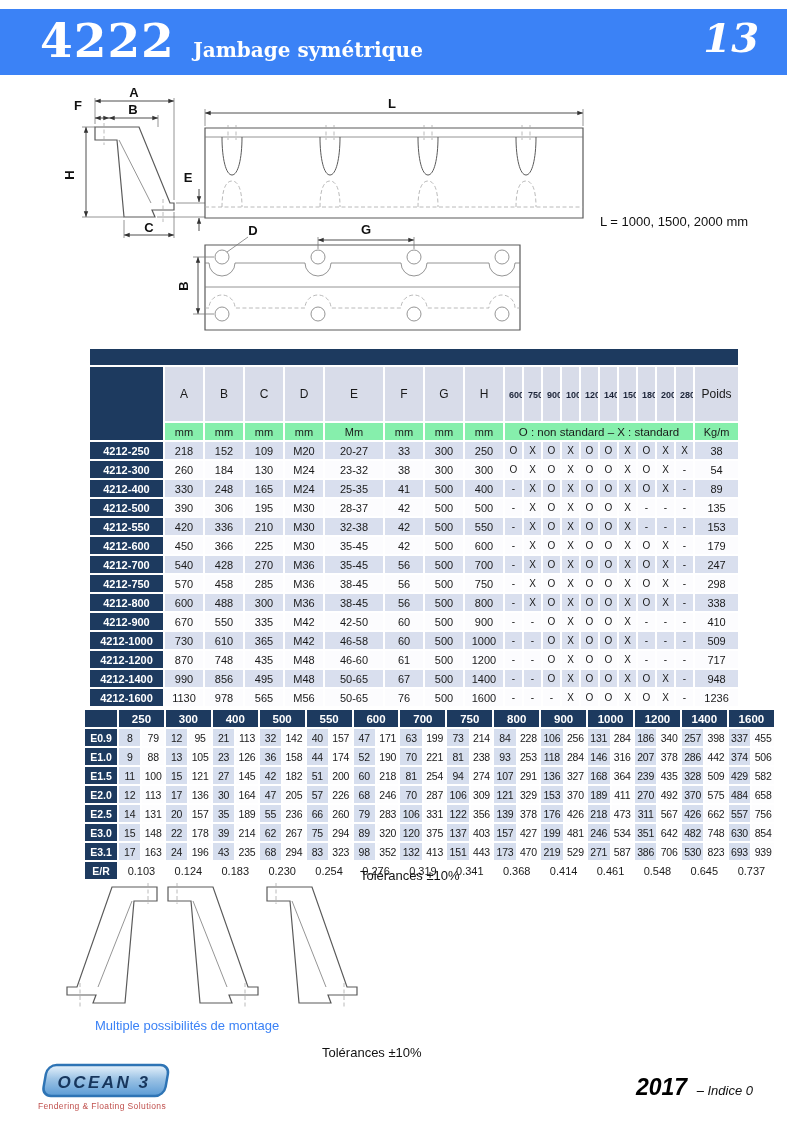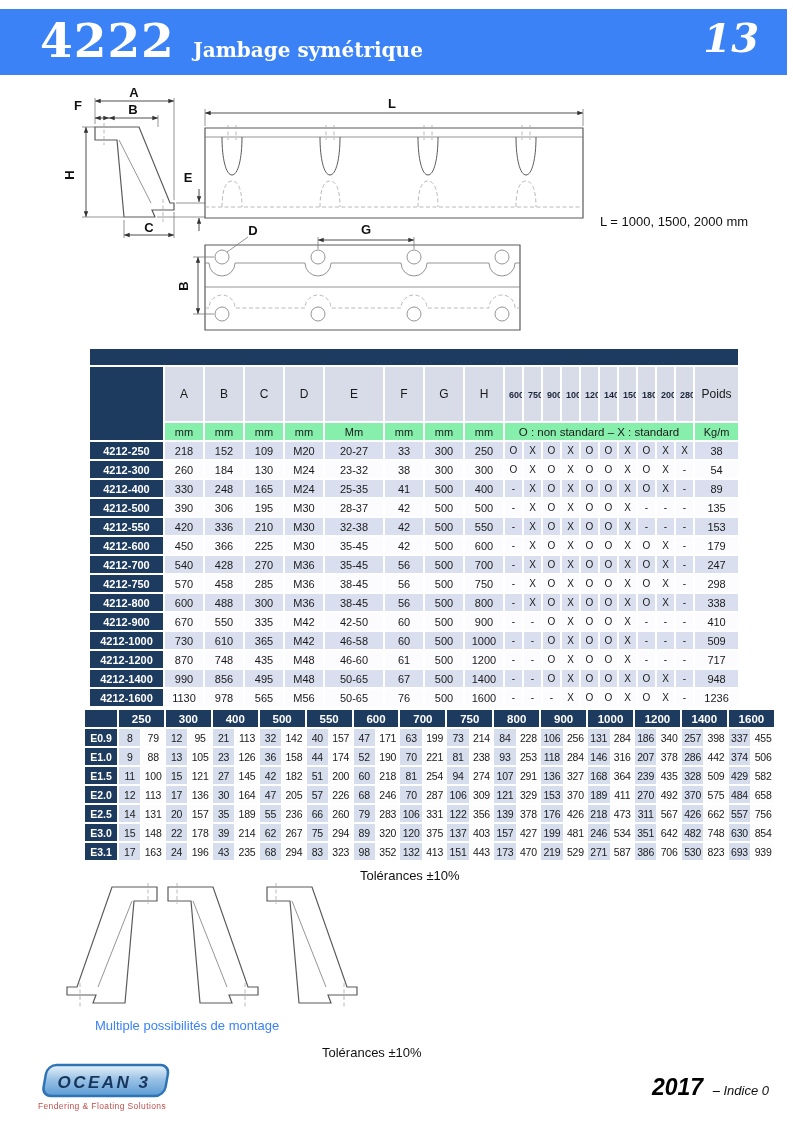--- a/index.html
+++ b/index.html
@@ -53,21 +53,21 @@
   #t2 th.t2corner{width:32px;}
   #t2 .t2label{background:#1d3a5f;color:#fff;font-weight:bold;font-size:10.5px;}
   #t2 td{font-size:10.5px;letter-spacing:-0.2px;}
   #t2 td.s-tint{background:#d6deee;} #t2 td.s-plain{background:#fdfdfe;}
   #t2 td.er{background:#ffffff;font-size:11px;letter-spacing:0;}
   
   .charac{position:absolute;left:360px;top:866px;width:415px;font-size:13px;line-height:1.5;color:#111;}
   .montage-note{position:absolute;left:95px;top:1018px;font-size:13px;color:#3b82f6;}
   .tol-note{position:absolute;left:322px;top:1045px;font-size:13px;color:#111;}
   .logo{position:absolute;left:16px;top:1062px;}
-  .version{position:absolute;right:24px;top:1074px;white-space:nowrap;}
+  .version{position:absolute;right:40px;top:1074px;white-space:nowrap;}
   .version .year{font-weight:bold;font-style:italic;font-size:23px;color:#000;}
   .version .indice{font-style:italic;font-size:13px;color:#111;margin-left:5px;}
 </style>
 </head>
 <body>
 
 <div class="header-band">
   <div class="header-line">
     <span class="code">4222</span>
     <span class="subtitle">Jambage symétrique</span>
@@ -748,20 +748,37 @@
         <td class="s-plain">529</td>
         <td class="s-tint">271</td>
         <td class="s-plain">587</td>
         <td class="s-tint">386</td>
         <td class="s-plain">706</td>
         <td class="s-tint">530</td>
         <td class="s-plain">823</td>
         <td class="s-tint">693</td>
         <td class="s-plain">939</td>
       </tr>
+      <tr>
+        <th class="t2label">E/R</th>
+        <td class="er" colspan="2">0.103</td>
+        <td class="er" colspan="2">0.124</td>
+        <td class="er" colspan="2">0.183</td>
+        <td class="er" colspan="2">0.230</td>
+        <td class="er" colspan="2">0.254</td>
+        <td class="er" colspan="2">0.276</td>
+        <td class="er" colspan="2">0.319</td>
+        <td class="er" colspan="2">0.341</td>
+        <td class="er" colspan="2">0.368</td>
+        <td class="er" colspan="2">0.414</td>
+        <td class="er" colspan="2">0.461</td>
+        <td class="er" colspan="2">0.548</td>
+        <td class="er" colspan="2">0.645</td>
+        <td class="er" colspan="2">0.737</td>
+      </tr>
     </tbody>
 </table>
 
 <div class="charac">
   <div>Tolérances ±10%</div>
 </div>
 
 <svg class="legs" width="320" height="152" viewBox="0 0 320 152">
   <g>
     <path class="ol" d="M102,25 H57 L22,125 H12 V133 H41 L38,141 H70 L79,39 H102 Z"></path>

